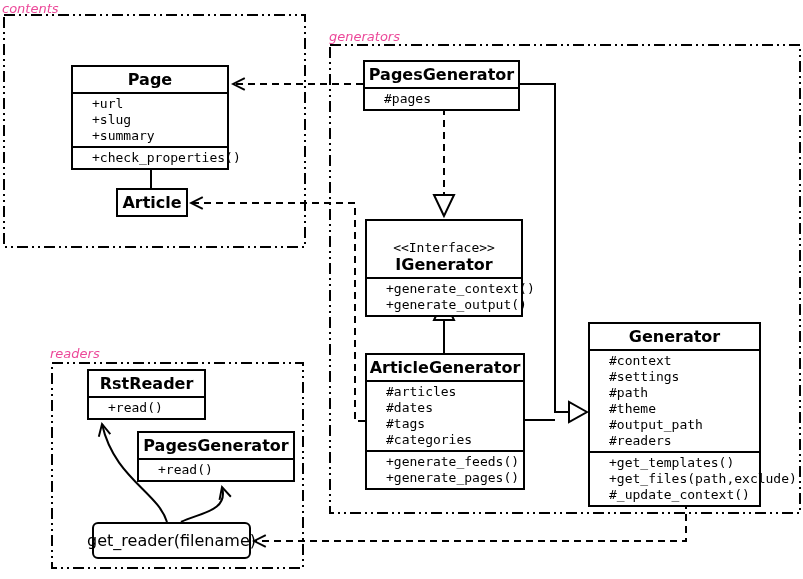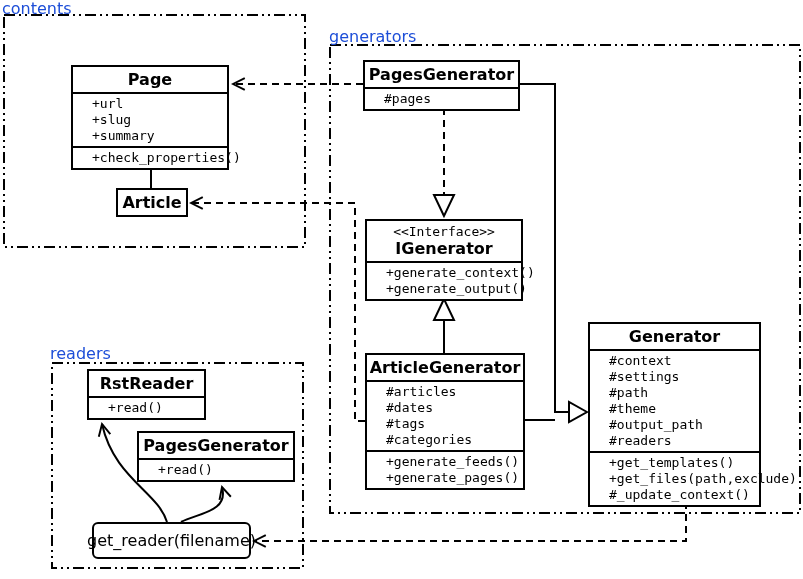--- a/index.html
+++ b/index.html
@@ -3,37 +3,37 @@
 <meta charset="utf-8">
 <style>
   html,body{margin:0;padding:0;background:#ffffff;}
   #stage{
     position:relative;width:803px;height:579px;background:#ffffff;
     font-family:"DejaVu Sans","Liberation Sans",sans-serif;color:#000;
     overflow:hidden;
   }
   #wires{position:absolute;left:0;top:0;width:803px;height:579px;}
   .pkg-label{
-    position:absolute;font-size:16px;line-height:15px;color:#1d4ed8;
-    background:transparent;white-space:nowrap;
+    position:absolute;font-size:13px;line-height:15px;color:#ec4899;
+    background:transparent;white-space:nowrap;font-style:italic;
   }
   .uml-class{
     position:absolute;box-sizing:border-box;background:#ffffff;
     border:2px solid #000;
   }
   .uml-title{
     font-family:"DejaVu Sans","Liberation Sans",sans-serif;
     font-weight:bold;font-size:16px;line-height:19px;text-align:center;
     padding:3px 2px 3px 2px;white-space:nowrap;
   }
   .uml-title.sep{border-bottom:2px solid #000;}
   .uml-stereotype{
     font-family:"DejaVu Sans Mono","Liberation Mono",monospace;
     font-weight:normal;font-size:13px;line-height:15px;text-align:center;
-    white-space:nowrap;padding-top:2px;
+    white-space:nowrap;padding-top:18px;
   }
   .uml-section{padding:2px 19px;}
   .uml-section.sep{border-top:2px solid #000;}
   .uml-member{
     font-family:"DejaVu Sans Mono","Liberation Mono",monospace;
     font-size:13px;line-height:16px;height:16px;white-space:nowrap;
   }
   .uml-object{
     position:absolute;box-sizing:border-box;background:#ffffff;
     border:2px solid #000;text-align:center;

